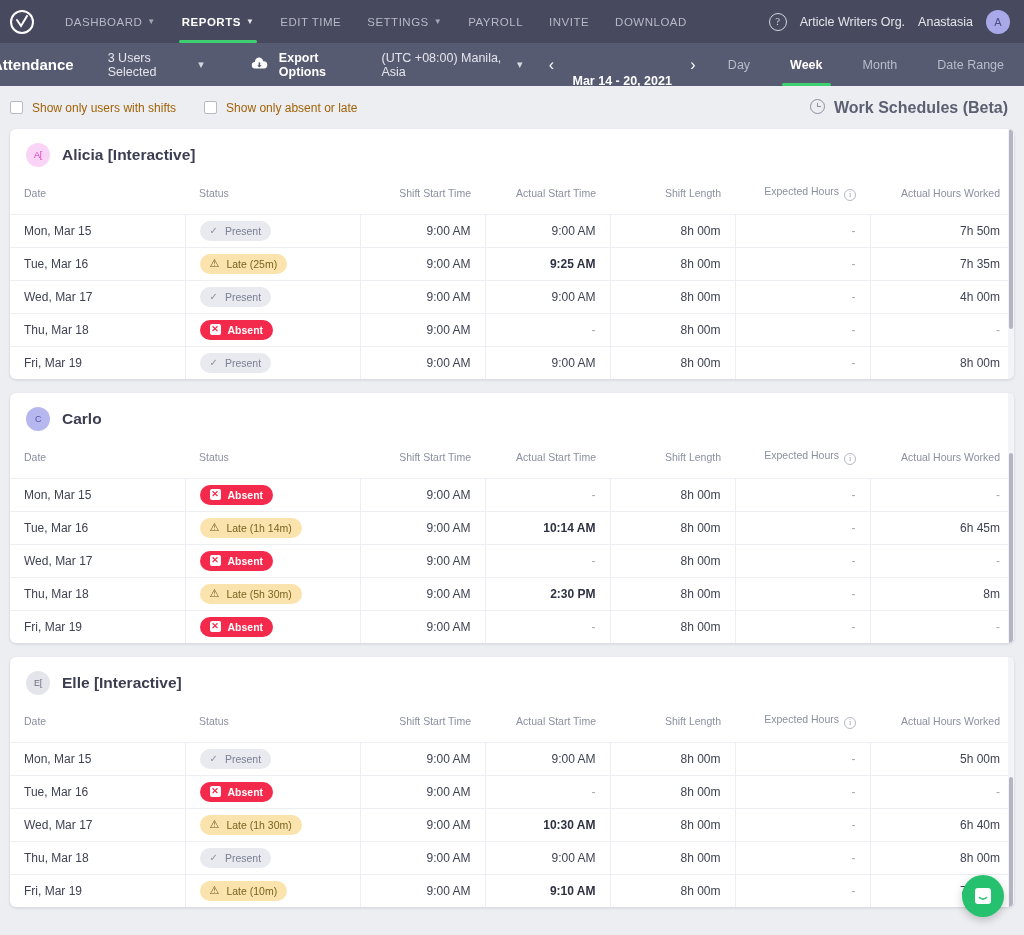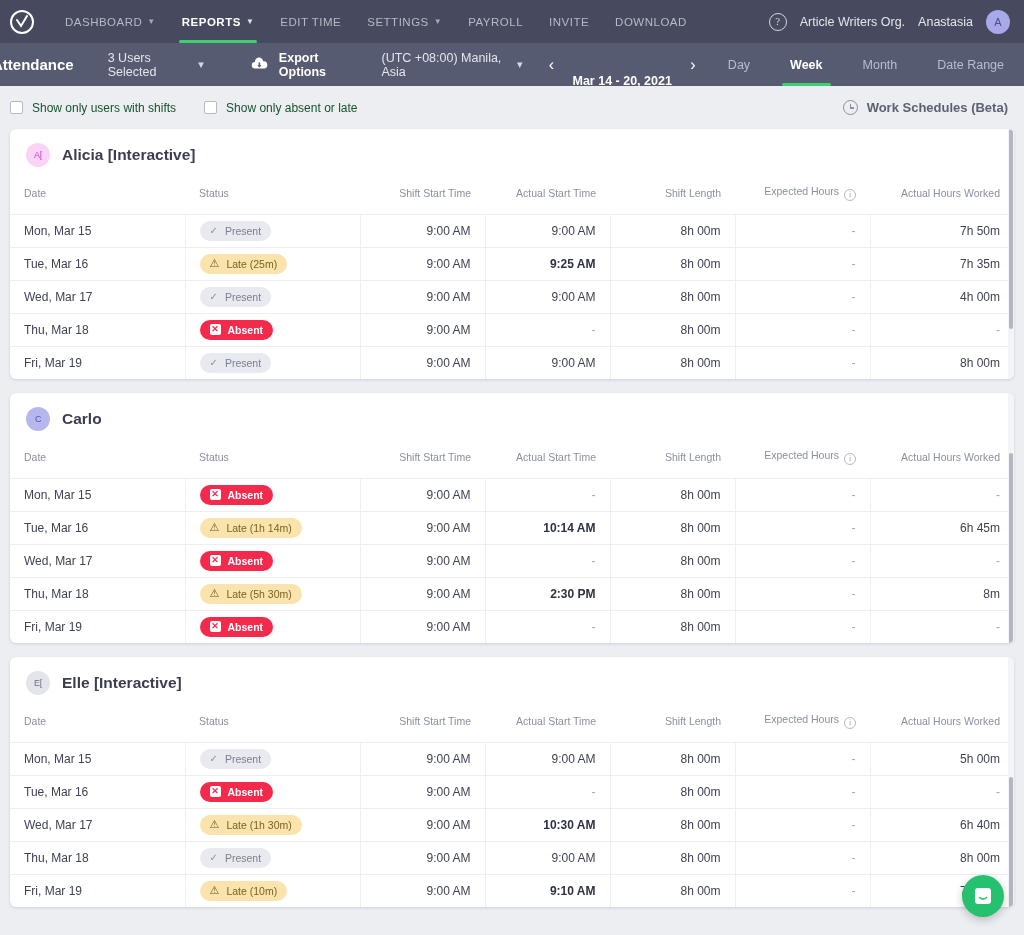--- a/index.html
+++ b/index.html
@@ -104,24 +104,24 @@
   
   .filterbar {
     height: 43px; background: #edeef2;
     display: flex; align-items: center; padding: 0 10px;
   }
   .checkrow { display: flex; align-items: center; gap: 9px; margin-right: 28px; cursor: pointer; }
   .cbox {
     width: 13px; height: 13px; border: 1px solid #b7bac6;
     border-radius: 2px; background: #fff; flex: none;
   }
-  .checkrow span { font-size: 12px; color: #14532d; }
+  .checkrow span { font-size: 12px; color: #a16207; }
   .ws-btn {
     margin-left: auto; display: flex; align-items: flex-start; gap: 9px;
-    font-size: 13px; color: #5c6070; font-weight: bold; cursor: pointer;
+    font-size: 16px; color: #5c6070; font-weight: bold; cursor: pointer;
     padding-right: 6px;
   }
   .clock-icon {
     width: 15px; height: 15px; border-radius: 50%;
     border: 1.3px solid #8b8fa0; position: relative; flex: none;
   }
   .clock-icon::before {
     content: ""; position: absolute; left: 6px; top: 3px;
     width: 1.3px; height: 4.5px; background: #8b8fa0;
   }

